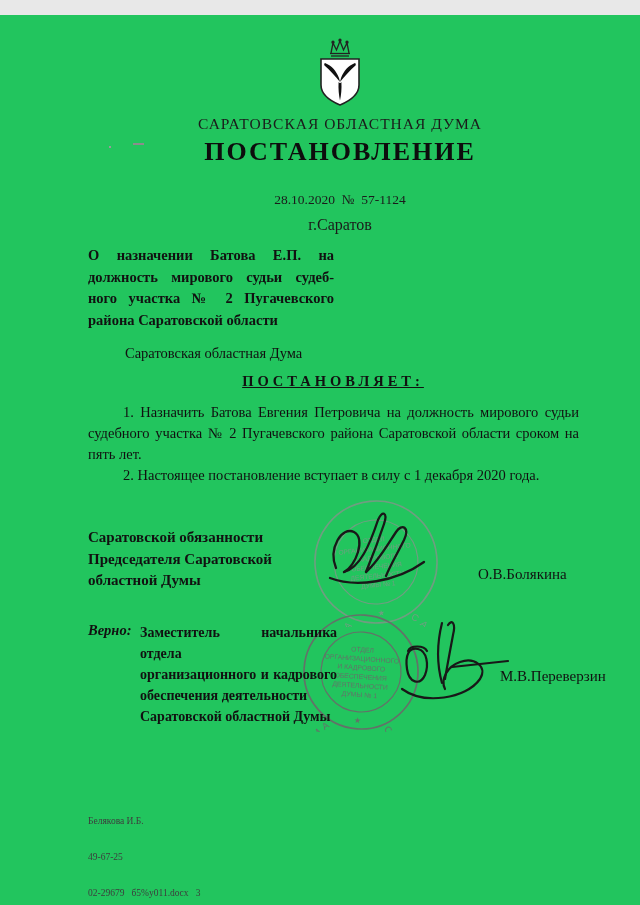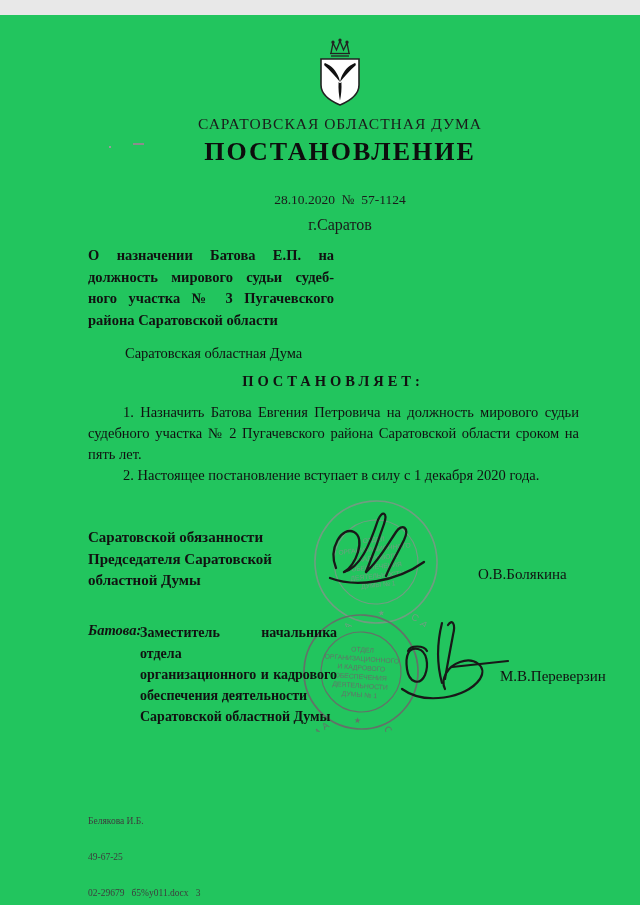--- a/index.html
+++ b/index.html
@@ -11,21 +11,21 @@
   .abs{position:absolute;}
   .centercol{left:40px;width:600px;text-align:center;}
   .org-name{top:100px;font-size:15.5px;letter-spacing:1px;color:#1b1b1b;}
   .doc-type{top:122px;font-size:26px;font-weight:bold;letter-spacing:2px;color:#0d0d0d;}
   .date-line{top:177px;font-size:13.5px;white-space:pre;color:#1b1b1b;}
   .city{top:201px;font-size:16px;color:#1b1b1b;}
   .subject{left:88px;top:230px;width:246px;font-size:14.5px;font-weight:bold;line-height:21.5px;}
   .jline{text-align:justify;text-align-last:justify;}
   .nline{text-align:left;}
   .issuer{left:125px;top:330px;font-size:14.5px;}
-  .resolves{left:88px;top:358px;width:490px;text-align:center;font-size:14.5px;font-weight:bold;letter-spacing:4px;}
+  .resolves{left:88px;top:358px;width:490px;text-align:center;font-size:14.5px;font-weight:bold;letter-spacing:4px;text-decoration:underline;}
   .para{left:88px;width:491px;font-size:14.5px;line-height:21px;text-align:justify;text-indent:35px;}
   .p1{top:387px;}
   .p2{top:450px;}
   .sig-lines{left:88px;top:512px;width:215px;font-size:15px;font-weight:bold;line-height:21.5px;}
   .sig-name{font-size:15px;font-weight:normal;}
   .name1{left:478px;top:551px;}
   .name2{left:500px;top:653px;}
   .verno-label{left:88px;top:607px;font-size:14.5px;font-weight:bold;font-style:italic;}
   .verno-lines{left:140px;top:607px;width:197px;font-size:14px;font-weight:bold;line-height:21px;}
   .footer{left:88px;top:776px;font-size:9.5px;line-height:12px;color:#3d3d3d;white-space:pre;}
@@ -63,21 +63,21 @@
   </div>
 
   <div class="abs centercol org-name">САРАТОВСКАЯ ОБЛАСТНАЯ ДУМА</div>
   <div class="abs centercol doc-type">ПОСТАНОВЛЕНИЕ</div>
   <div class="abs centercol date-line">28.10.2020  №  57-1124</div>
   <div class="abs centercol city">г.Саратов</div>
 
   <div class="abs subject">
     <div class="jline">О  назначении  Батова  Е.П.  на</div>
     <div class="jline">должность мирового судьи судеб-</div>
-    <div class="jline">ного  участка  №  3  Пугачевского</div>
+    <div class="jline">ного  участка  №  2  Пугачевского</div>
     <div class="nline">района Саратовской области</div>
   </div>
 
   <div class="abs issuer">Саратовская областная Дума</div>
   <div class="abs resolves">ПОСТАНОВЛЯЕТ:</div>
   <div class="abs para p1">1. Назначить Батова Евгения Петровича на должность мирового судьи судебного участка № 2 Пугачевского района Саратовской области сроком на пять лет.</div>
   <div class="abs para p2">2. Настоящее постановление вступает в силу с 1 декабря 2020 года.</div>
 
   <div class="abs stamp stamp1">
     <svg width="130" height="130" viewBox="0 0 130 130">
@@ -151,21 +151,21 @@
         <path d="M28,40 C19,38 15,46 17,60 C19,74 30,77 35,66 C39,56 37,42 28,40 Z"></path>
         <path d="M18,42 C20,36 34,36 37,42"></path>
         <path d="M52,14 C47,34 47,56 52,74"></path>
         <path d="M58,16 C62,10 66,14 63,26 C60,42 57,58 55,70"></path>
         <path d="M12,80 C34,96 76,90 90,70 C98,57 84,48 70,53 C58,57 50,70 55,80"></path>
         <path d="M62,58 L118,52"></path>
       </g>
     </svg>
   </div>
 
-  <div class="abs verno-label">Батова:</div>
+  <div class="abs verno-label">Верно:</div>
   <div class="abs verno-lines">
     <div class="jline">Заместитель начальника отдела</div>
     <div class="jline">организационного и кадрового</div>
     <div class="nline">обеспечения деятельности</div>
     <div class="nline">Саратовской областной Думы</div>
   </div>
   <div class="abs sig-name name2">М.В.Переверзин</div>
 
   <div class="abs footer">
     <div>Белякова И.Б.</div>

